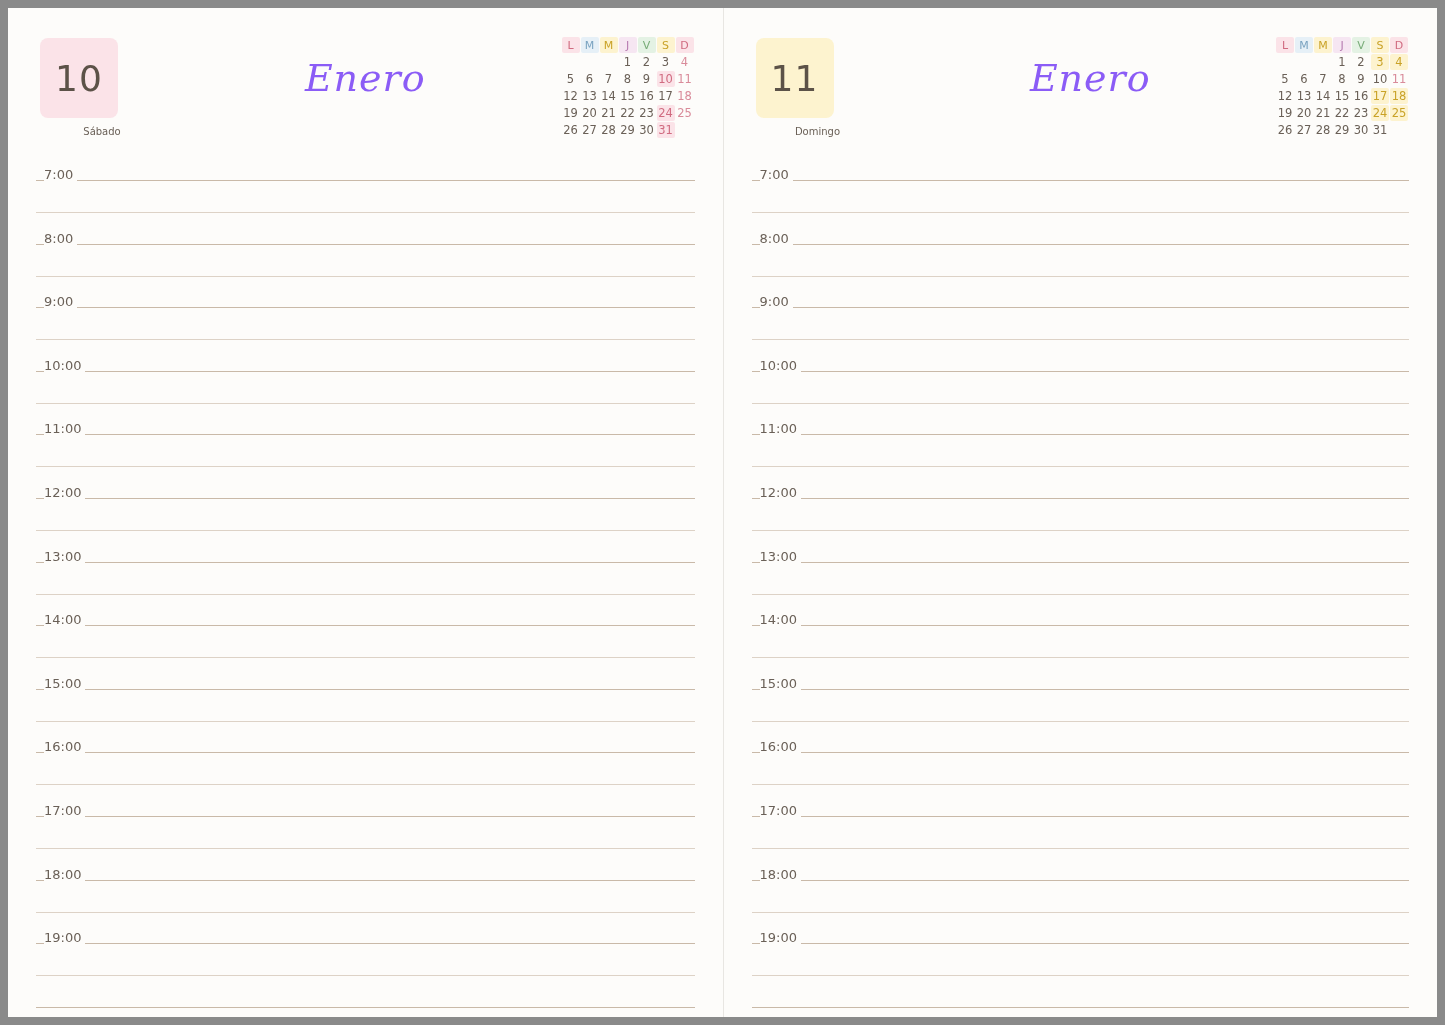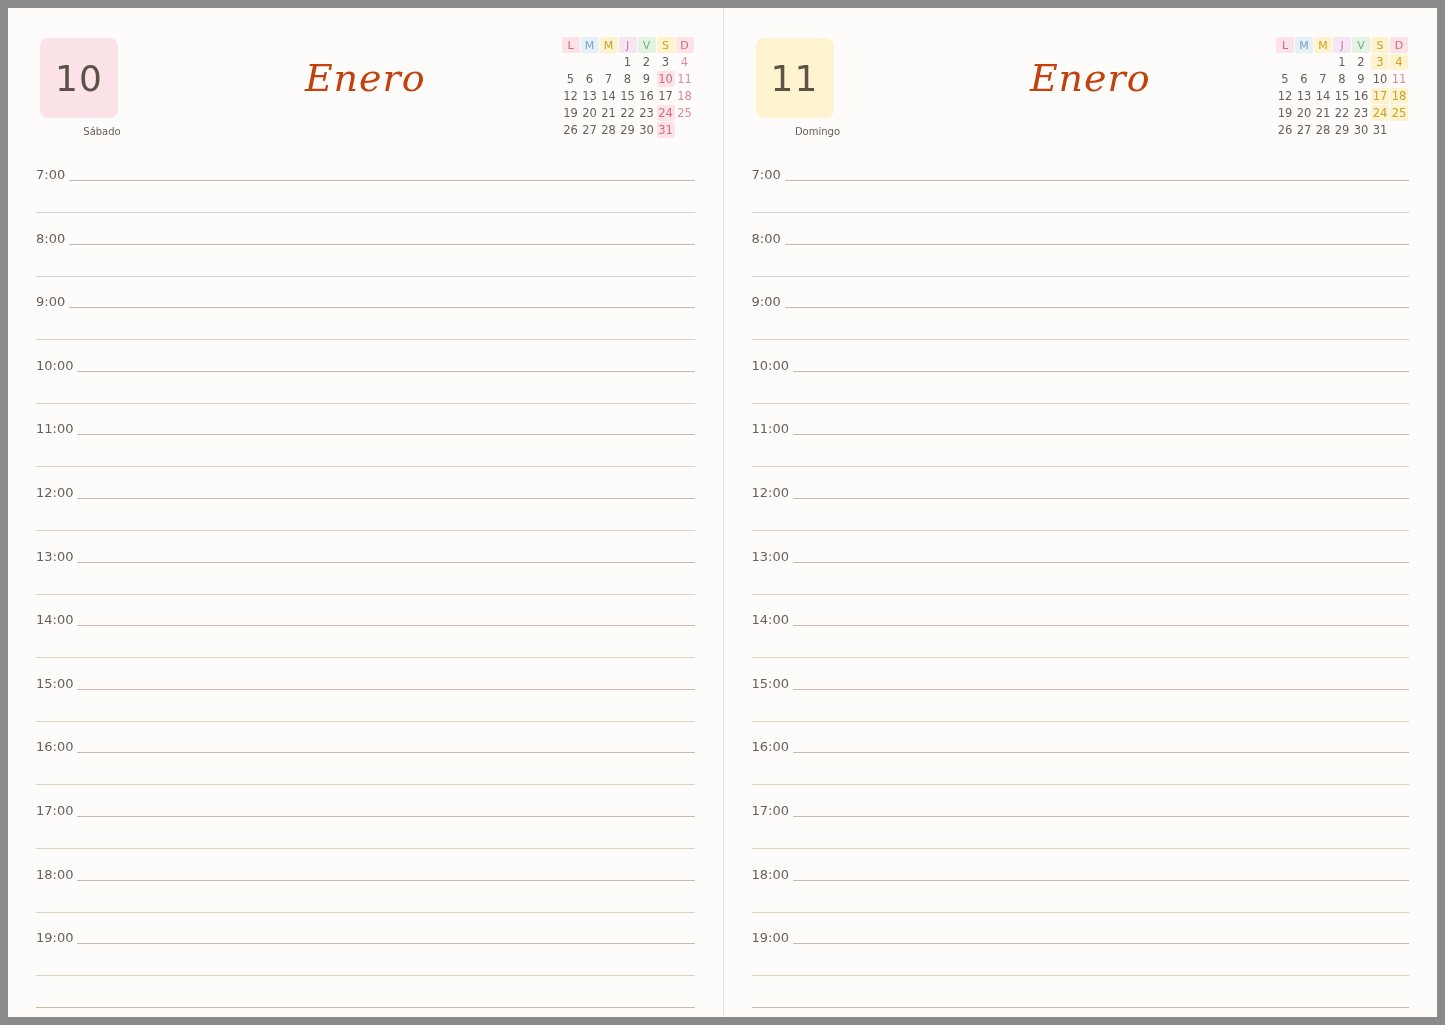--- a/index.html
+++ b/index.html
@@ -65,21 +65,21 @@
   }
   .month {
     position: absolute;
     left: 0;
     right: 0;
     top: 48px;
     text-align: center;
     font-family: "DejaVu Serif", serif;
     font-style: italic;
     font-size: 38px;
-    color: #c2410c;
+    color: #8b5cf6;
     letter-spacing: 1px;
     pointer-events: none;
   }
   .page.right .month { margin-left: 20px; }
 
   
   .minical {
     position: absolute;
     right: 4px;
     top: 28px;
@@ -106,21 +106,21 @@
   .schedule {
     position: relative;
     margin-top: 14px;
   }
   .hour-block {
     position: relative;
     height: 63.6px;
   }
   .hour-label {
     position: absolute;
-    left: 4px;
+    left: 12px;
     top: -7px;
     font-family: "DejaVu Sans", sans-serif;
     font-size: 13px;
     color: #6a6057;
     background: #fdfcfa;
     padding-right: 4px;
     z-index: 2;
   }
   .line-full {
     position: absolute;

